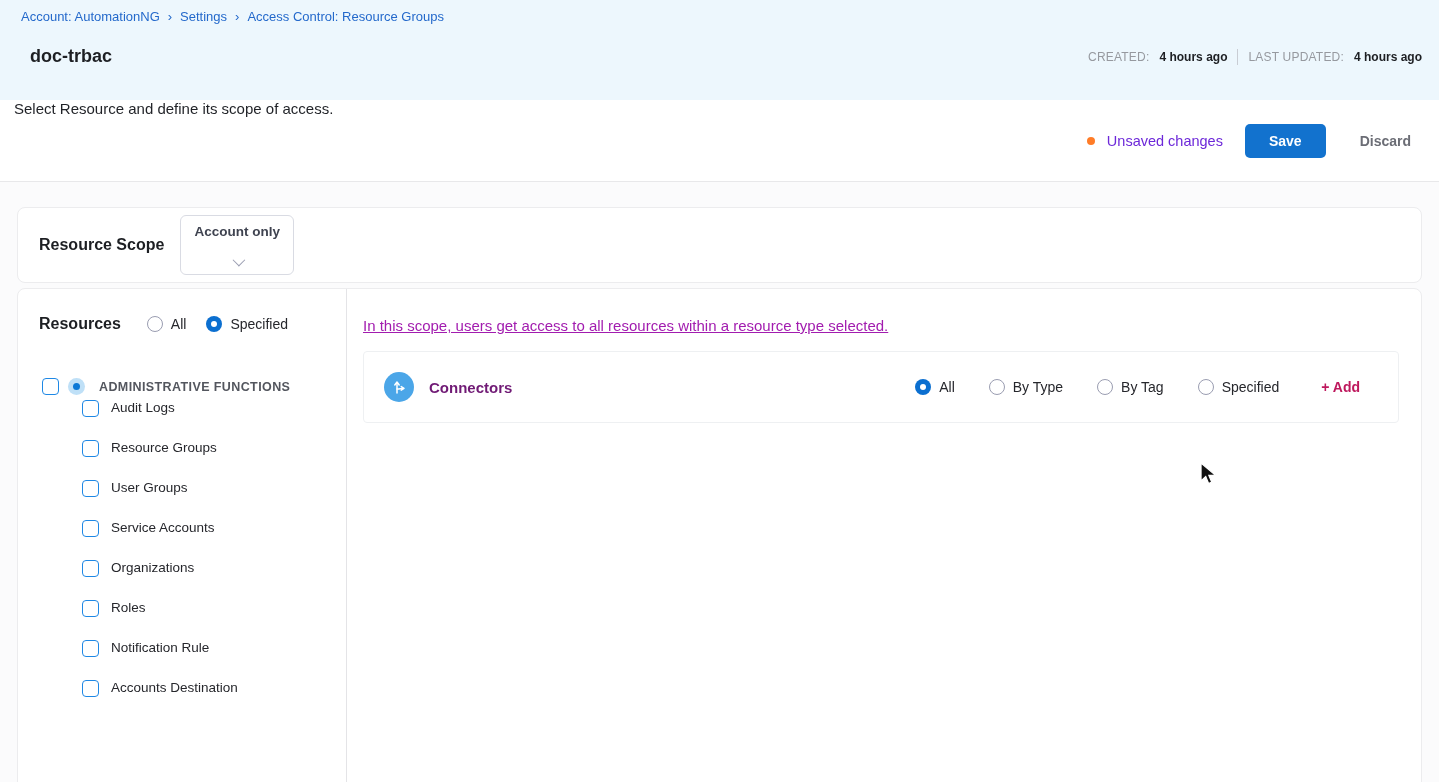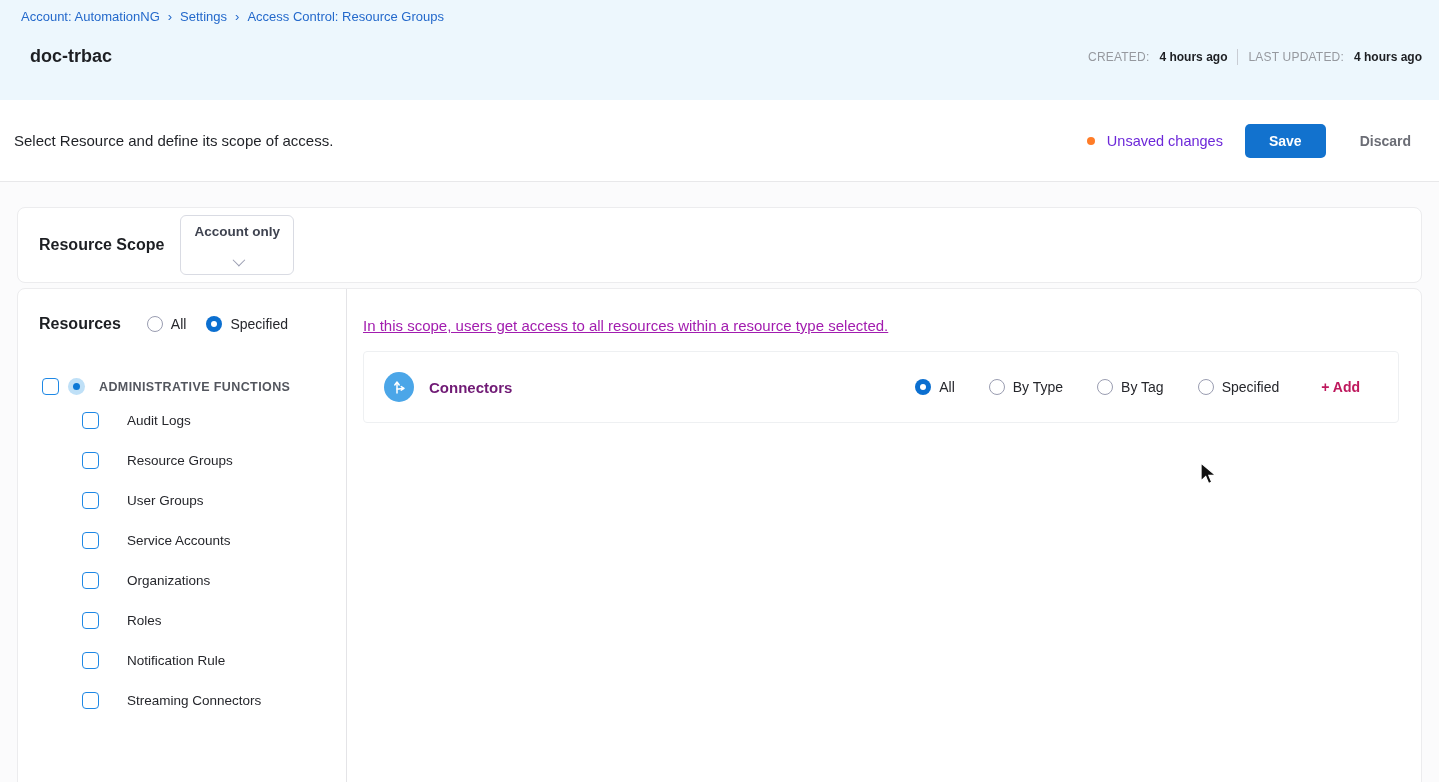--- a/index.html
+++ b/index.html
@@ -12,21 +12,21 @@
   .breadcrumb a { color:#2469cb; text-decoration:none; cursor:pointer; }
   .breadcrumb .sep { color:#2469cb; font-size:13px; }
   .header-row { display:flex; align-items:center; justify-content:space-between; margin-top:22px; }
   .page-title { font-size:18px; font-weight:700; color:#1d1f23; padding-left:9px; }
   .meta { display:flex; align-items:center; gap:10px; font-size:12px; }
   .meta-label { color:#96999f; letter-spacing:0.2px; }
   .meta-value { color:#1d1f23; font-weight:600; }
   .meta-divider { width:1px; height:16px; background:#c9cdd4; }
 
   
-  .toolbar { background:#ffffff; height:82px; display:flex; align-items:center; justify-content:space-between;
+  .toolbar { background:#ffffff; height:82px; display:flex; justify-content:space-between;
              padding:0 16px 0 14px; border-bottom:1px solid #e8e8ea; }
   .toolbar-desc { font-size:15px; color:#1f2126; }
   .toolbar-right { display:flex; align-items:center; gap:22px; }
   .unsaved { display:flex; align-items:center; gap:12px; color:#6d28d9; font-size:14.5px; }
   .unsaved-dot { width:8px; height:8px; border-radius:50%; background:#ff7c27; }
   .btn-save { background:#1272ce; color:#ffffff; font-weight:700; font-size:14px; border:none; border-radius:5px;
               padding:9px 24px; cursor:pointer; font-family:inherit; }
   .btn-discard { background:transparent; border:none; color:#6b6d75; font-weight:700; font-size:14px; cursor:pointer;
                  padding:9px 12px; font-family:inherit; }
 
@@ -57,21 +57,21 @@
   .radio-label { font-size:14px; color:#26272c; }
 
   .tree { padding-top:45px; padding-left:24px; }
   .tree-group { display:flex; align-items:center; gap:7px; }
   .checkbox { width:17px; height:17px; border:1.6px solid #1e88e5; border-radius:4px; background:#ffffff; flex:none; cursor:pointer; }
   .group-icon { width:17px; height:17px; border-radius:50%; background:#bfe0f7; display:flex; align-items:center;
                 justify-content:center; flex:none; margin-left:2px; }
   .group-icon::after { content:""; width:7px; height:7px; border-radius:50%; background:#0b78d6; }
   .group-label { font-size:12.5px; font-weight:600; color:#53565e; letter-spacing:0.4px; margin-left:7px; }
   .tree-items { margin-top:5px; }
-  .tree-item { display:flex; align-items:center; gap:28px; height:40px; margin-left:40px; }
+  .tree-item { display:flex; gap:12px; height:40px; margin-left:40px; }
   .tree-label { font-size:13.5px; color:#26272c; }
 
   .divider-v { width:1px; background:#e4e4e7; flex:none; }
 
   
   .right-col { flex:1; padding:28px 22px 0 16px; }
   .scope-note { font-size:15px; color:#a21caf;text-decoration:underline; }
   .resource-row { margin-top:17px; border:1px solid #eef0f2; border-radius:4px; height:72px; display:flex;
                   align-items:center; padding:0 38px 0 20px; }
   .resource-icon { width:30px; height:30px; border-radius:50%; background:#4ba6e8; display:flex; align-items:center;
@@ -174,21 +174,21 @@
           <div class="tree-item">
             <span class="checkbox"></span>
             <span class="tree-label">Roles</span>
           </div>
           <div class="tree-item">
             <span class="checkbox"></span>
             <span class="tree-label">Notification Rule</span>
           </div>
           <div class="tree-item">
             <span class="checkbox"></span>
-            <span class="tree-label">Streaming Connectors</span>
+            <span class="tree-label">Accounts Destination</span>
           </div>
         </div>
       </div>
     </div>
 
     <div class="divider-v"></div>
 
     <div class="right-col">
       <div class="scope-note">In this scope, users get access to all resources within a resource type selected.</div>
 

